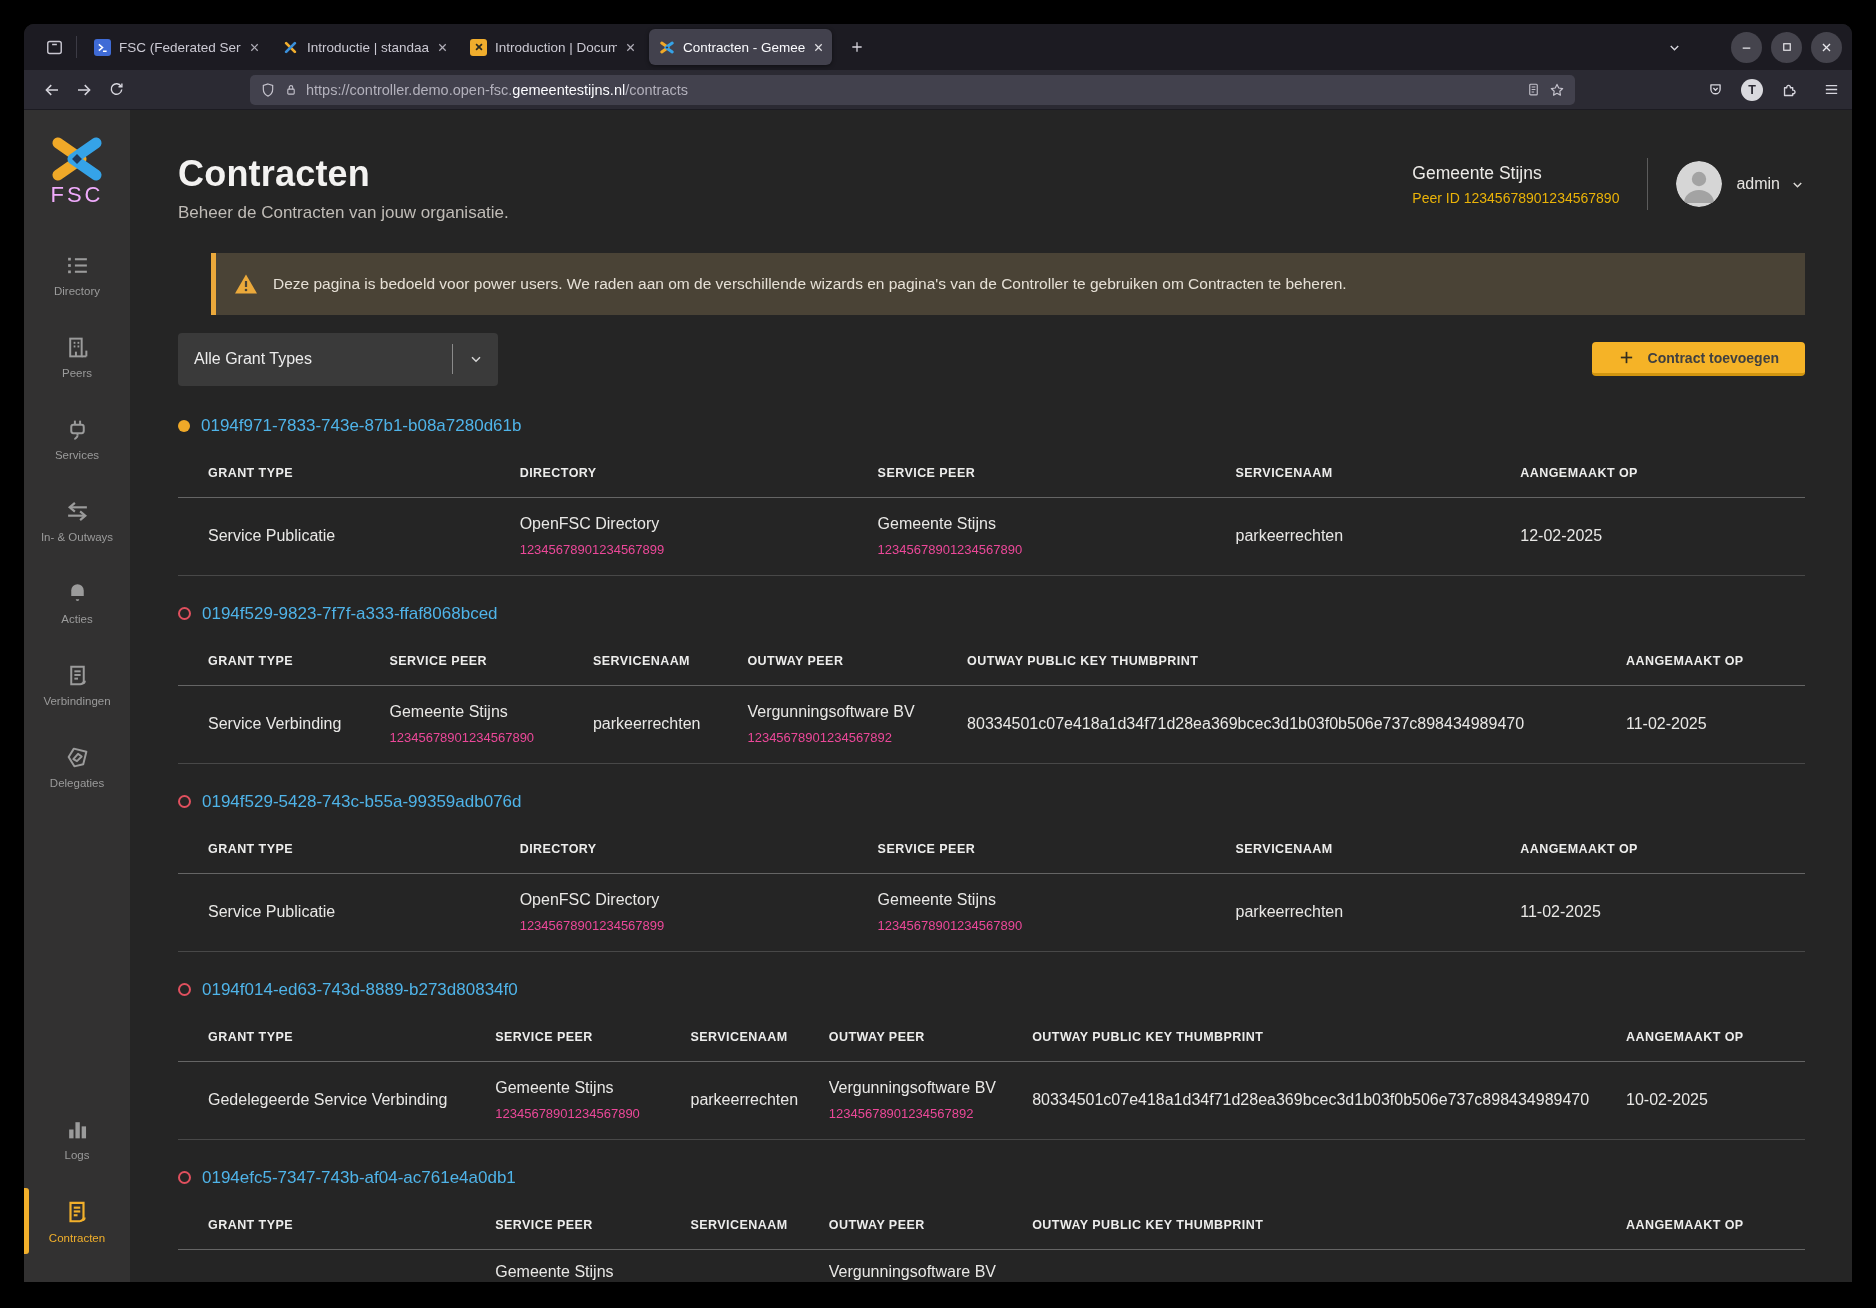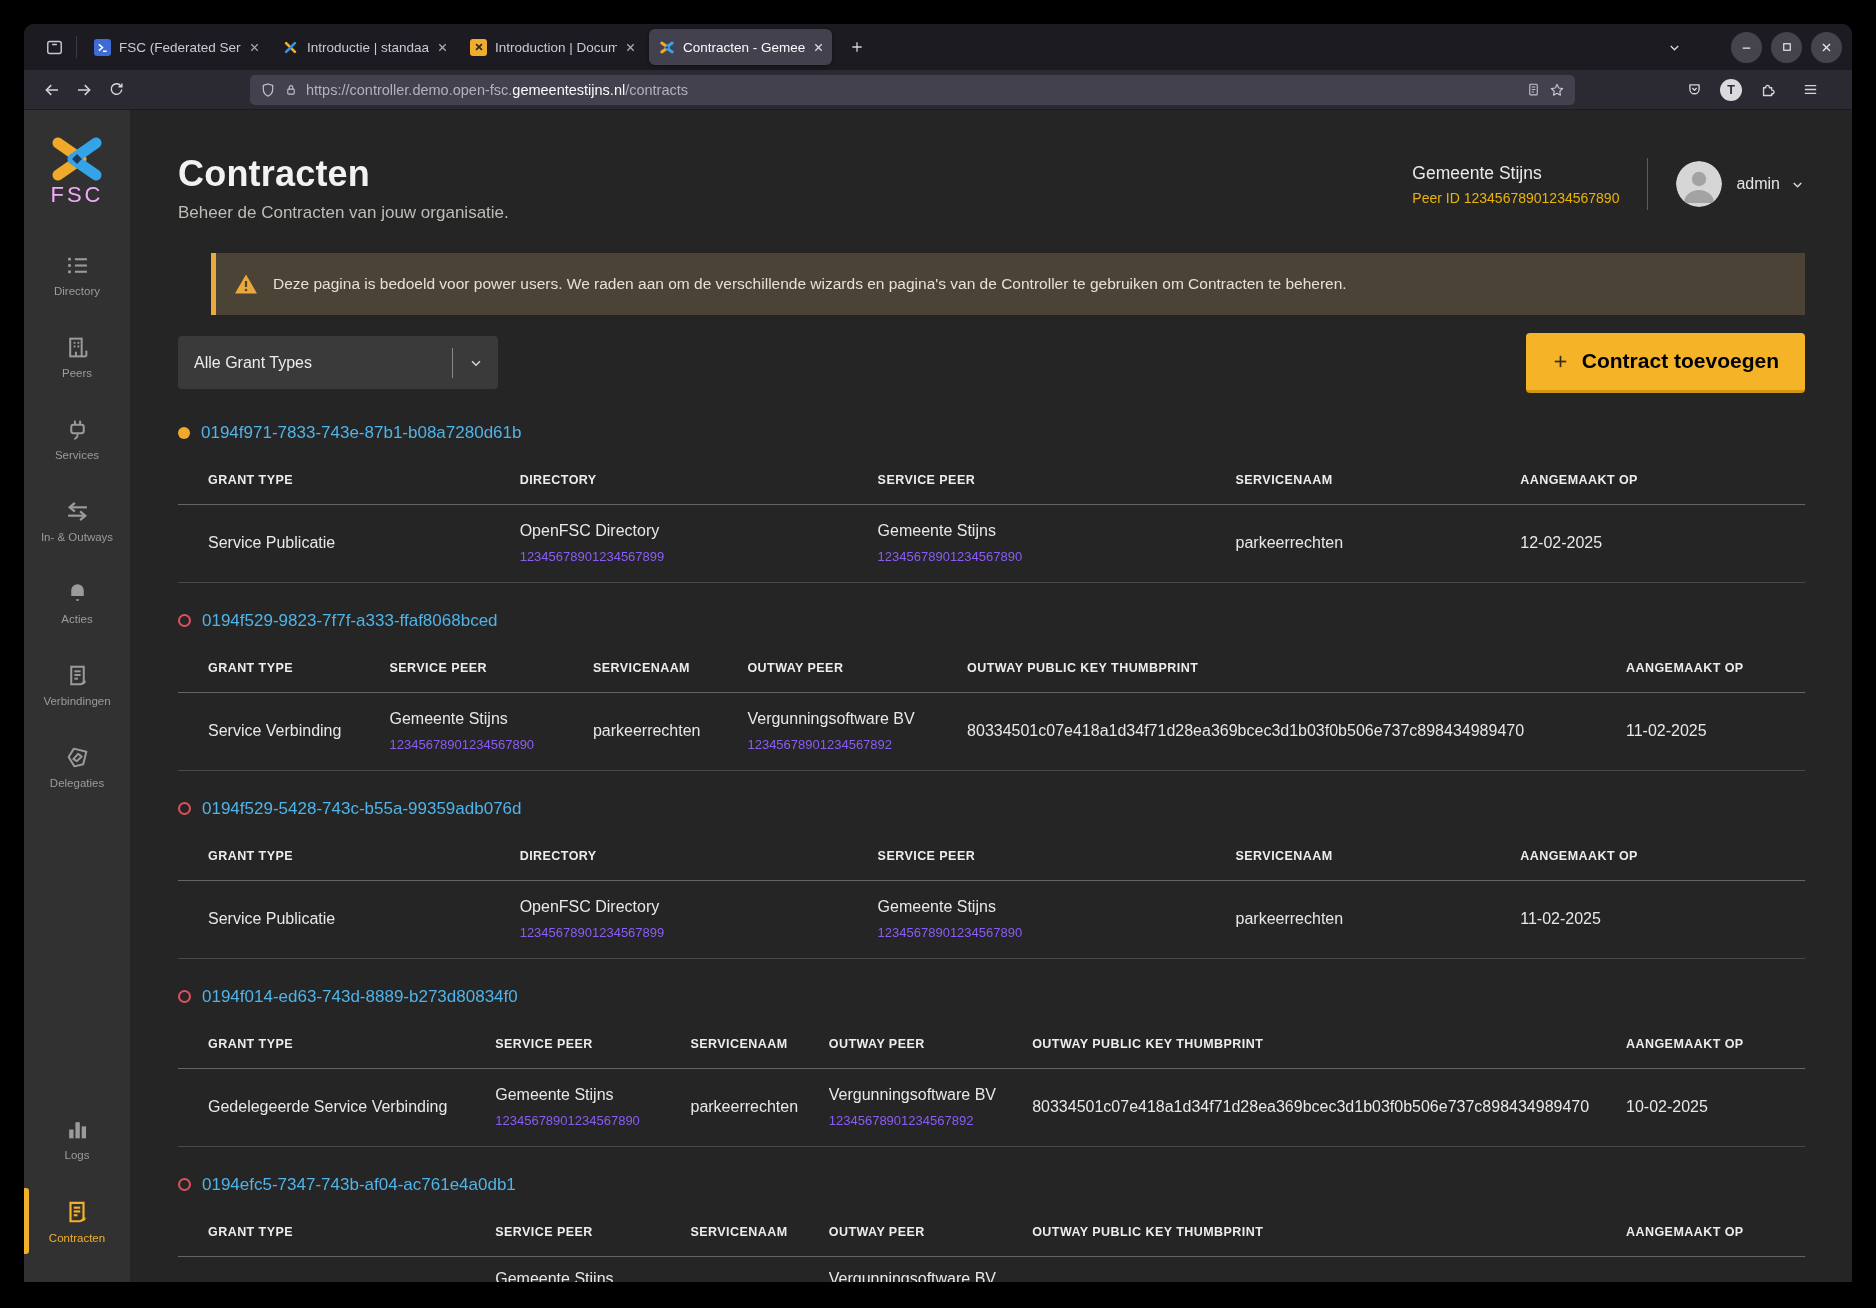--- a/index.html
+++ b/index.html
@@ -32,21 +32,21 @@
   .tab .t-close { color:inherit; opacity:.85; display:flex; }
   .favicon { width:17px;height:17px;flex:0 0 auto;border-radius:3px;display:flex;align-items:center;justify-content:center; }
   .fav-term { background:#3f6bd6; }
   .fav-doc  { background:#f0ad2d; }
   .newtab { width:32px;height:32px;border-radius:6px;display:flex;align-items:center;justify-content:center;color:#d6d5dd;margin-left:4px; }
   .winctrls { margin-left:auto; display:flex; align-items:center; }
   .alltabs-chevron { color:#d6d5dd; margin-right:40px; display:flex; }
   .wc { width:31px;height:31px;border-radius:50%;background:#45444d;display:flex;align-items:center;justify-content:center;color:#e8e7ec;margin-left:9px; }
   .toolbar {
     flex:0 0 40px; background:#2b2a33; display:flex; align-items:center;
-    padding:0 26px 0 12px; border-bottom:1px solid #1c1b22;
+    padding:0 5px 0 12px; border-bottom:1px solid #1c1b22;
   }
   .navbtn { width:32px;height:30px;border-radius:5px;display:flex;align-items:center;justify-content:center;color:#d6d5dd; }
   .urlfield {
     margin-left:118px; width:1325px; height:30px; background:#42414d; border-radius:5px;
     display:flex; align-items:center; padding:0 10px; color:#b3b1bc; font-size:14.5px; gap:8px;
   }
   .urlfield .u-domain { color:#fbfbfe; }
   .urlfield .u-text { white-space:nowrap; overflow:hidden; flex:1; }
   .u-ico { display:flex; color:#c3c1cb; flex:0 0 auto; }
   .toolbar .right-icons { margin-left:auto; display:flex; align-items:center; gap:10px; }
@@ -79,23 +79,23 @@
   }
   .banner-text { font-size:15.5px; color:#e6e0d6; }
   .filter-row { margin-top:18px; display:flex; justify-content:space-between; align-items:center; }
   .dropdown {
     width:320px; height:53px; background:#3a3a3a; border-radius:4px; display:flex;
     align-items:center; padding:0 14px 0 16px; color:#ececec; font-size:16px; cursor:pointer;
   }
   .dropdown .sep { margin-left:auto; width:1px; height:30px; background:#8a8a8a; margin-right:15px; }
   .dropdown svg { color:#d6d6d6; }
   .add-btn {
-    height:60px; background:#f5b327; border:none; border-bottom:3px solid #d1950f;
+    height:34px; background:#f5b327; border:none; border-bottom:3px solid #d1950f;
     border-radius:4px; padding:0 26px; display:flex; align-items:center; gap:13px;
-    color:#000000; font-size:21px; font-weight:700; font-family:inherit; cursor:pointer;
+    color:#404040; font-size:14px; font-weight:700; font-family:inherit; cursor:pointer;
   }
   .add-btn svg { color:#332d1f; }
   
   .contract { margin-top:28px; }
   .contract.first { margin-top:30px; }
   .c-head { display:flex; align-items:center; gap:11px; }
   .dot { width:12px; height:12px; border-radius:50%; flex:0 0 auto; }
   .dot.filled { background:#f0a928; }
   .dot.open { width:13px; height:13px; border:2.5px solid #e0505e; background:transparent; }
   .c-id { color:#4fb4e9; font-size:17px; font-weight:400; text-decoration:none; }
@@ -103,21 +103,21 @@
   .c-table th {
     text-align:left; font-size:12.5px; font-weight:700; color:#ededec; letter-spacing:.45px;
     padding:18px 10px 17px 0; border-bottom:1px solid #656565; white-space:nowrap; overflow:hidden;
   }
   .c-table td {
     height:78px; padding:8px 10px 8px 0; border-bottom:1px solid #484848;
     vertical-align:middle; overflow:hidden;
   }
   .c-table th:first-child, .c-table td:first-child { padding-left:30px; }
   .cell-main { font-size:16px; color:#e9e8e6; white-space:nowrap; overflow:hidden; }
-  .cell-sub { font-size:13px; color:#8b5cf6; margin-top:9px; white-space:nowrap; overflow:hidden; }
+  .cell-sub { font-size:13px; color:#ec4899; margin-top:9px; white-space:nowrap; overflow:hidden; }
   .cell-sub:empty { display:none; }
   .t-clip td { vertical-align:top; padding-top:13px; }
 </style>
 </head>
 <body>
 
 <div class="window">
 
   <div class="tabbar">
     <div class="ff-view">

